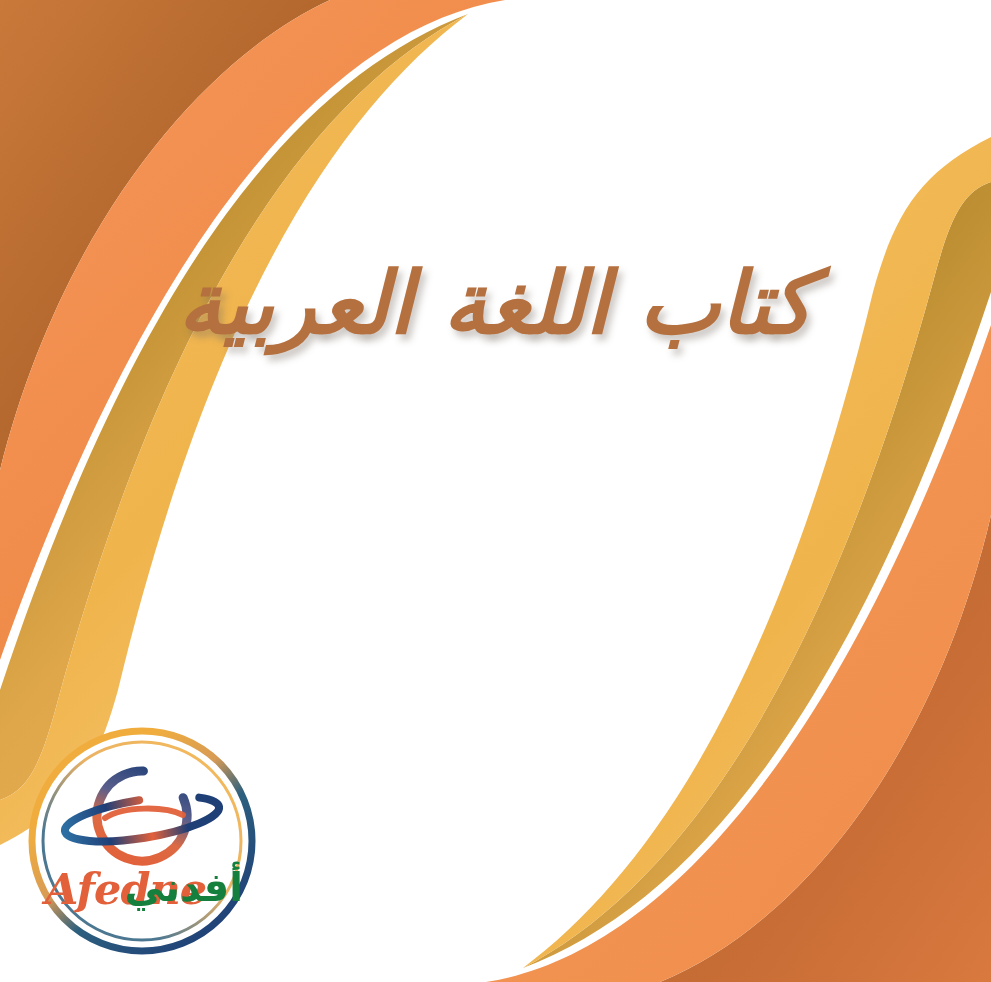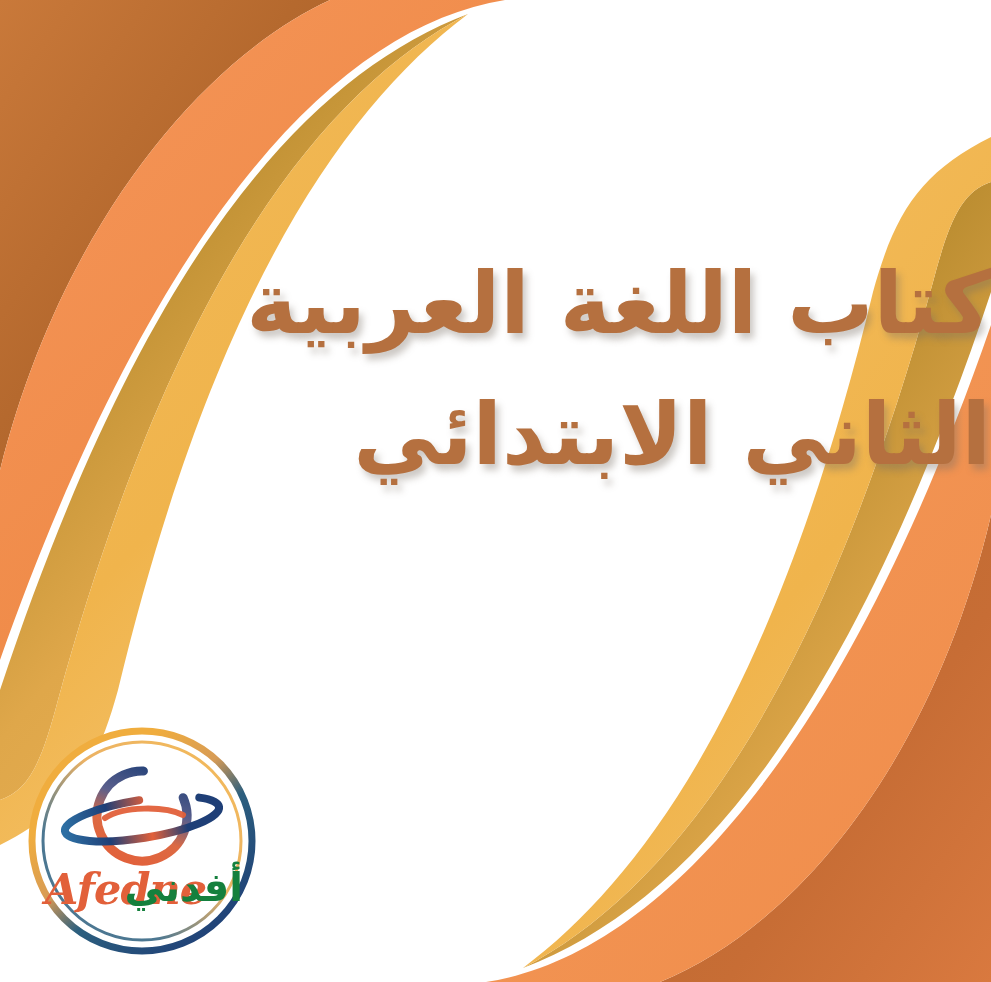--- a/index.html
+++ b/index.html
@@ -26,23 +26,25 @@
     height: 982px;
     display: block;
   }
 
   
   #title-block {
     position: absolute;
     left: 0;
     right: 0;
     top: 238px;
+    text-align: center;
     direction: rtl;
     z-index: 5;
     pointer-events: none;
+    font-style: italic;
   }
   .title-line {
     display: block;
     font-family: "DejaVu Sans", "Liberation Sans", sans-serif;
     font-weight: bold;
     font-size: 86px;
     line-height: 1.52;
     color: #b5703f;
     letter-spacing: 0px;
     text-shadow: 4px 6px 7px rgba(120,110,100,0.38);
@@ -170,21 +172,20 @@
              C949,222 961,192 991,182 Z" fill="url(#gGoldBR)"></path>
 
     <path d="M991,182 C961,192 949,222 933,282
              C821,692 673,890 523,968
              C651,872 779,682 873,292
              C895,212 921,172 991,137 Z" fill="url(#gGoldLightBR)"></path>
   </svg>
 
   <div id="title-block">
     <span class="title-line">كتاب اللغة العربية</span>
-    <span class="title-line">الثاني الابتدائي</span>
   </div>
 
   <div id="logo">
     <svg id="logo-svg" viewBox="0 0 238 238" xmlns="http://www.w3.org/2000/svg" aria-hidden="true">
       <defs>
         <linearGradient id="ringGrad" x1="0.1" y1="0.05" x2="0.85" y2="0.95">
           <stop offset="0%" stop-color="#f0ad3e"></stop>
           <stop offset="22%" stop-color="#f0ad3e"></stop>
           <stop offset="45%" stop-color="#d79b55"></stop>
           <stop offset="62%" stop-color="#2c5f7e"></stop>

